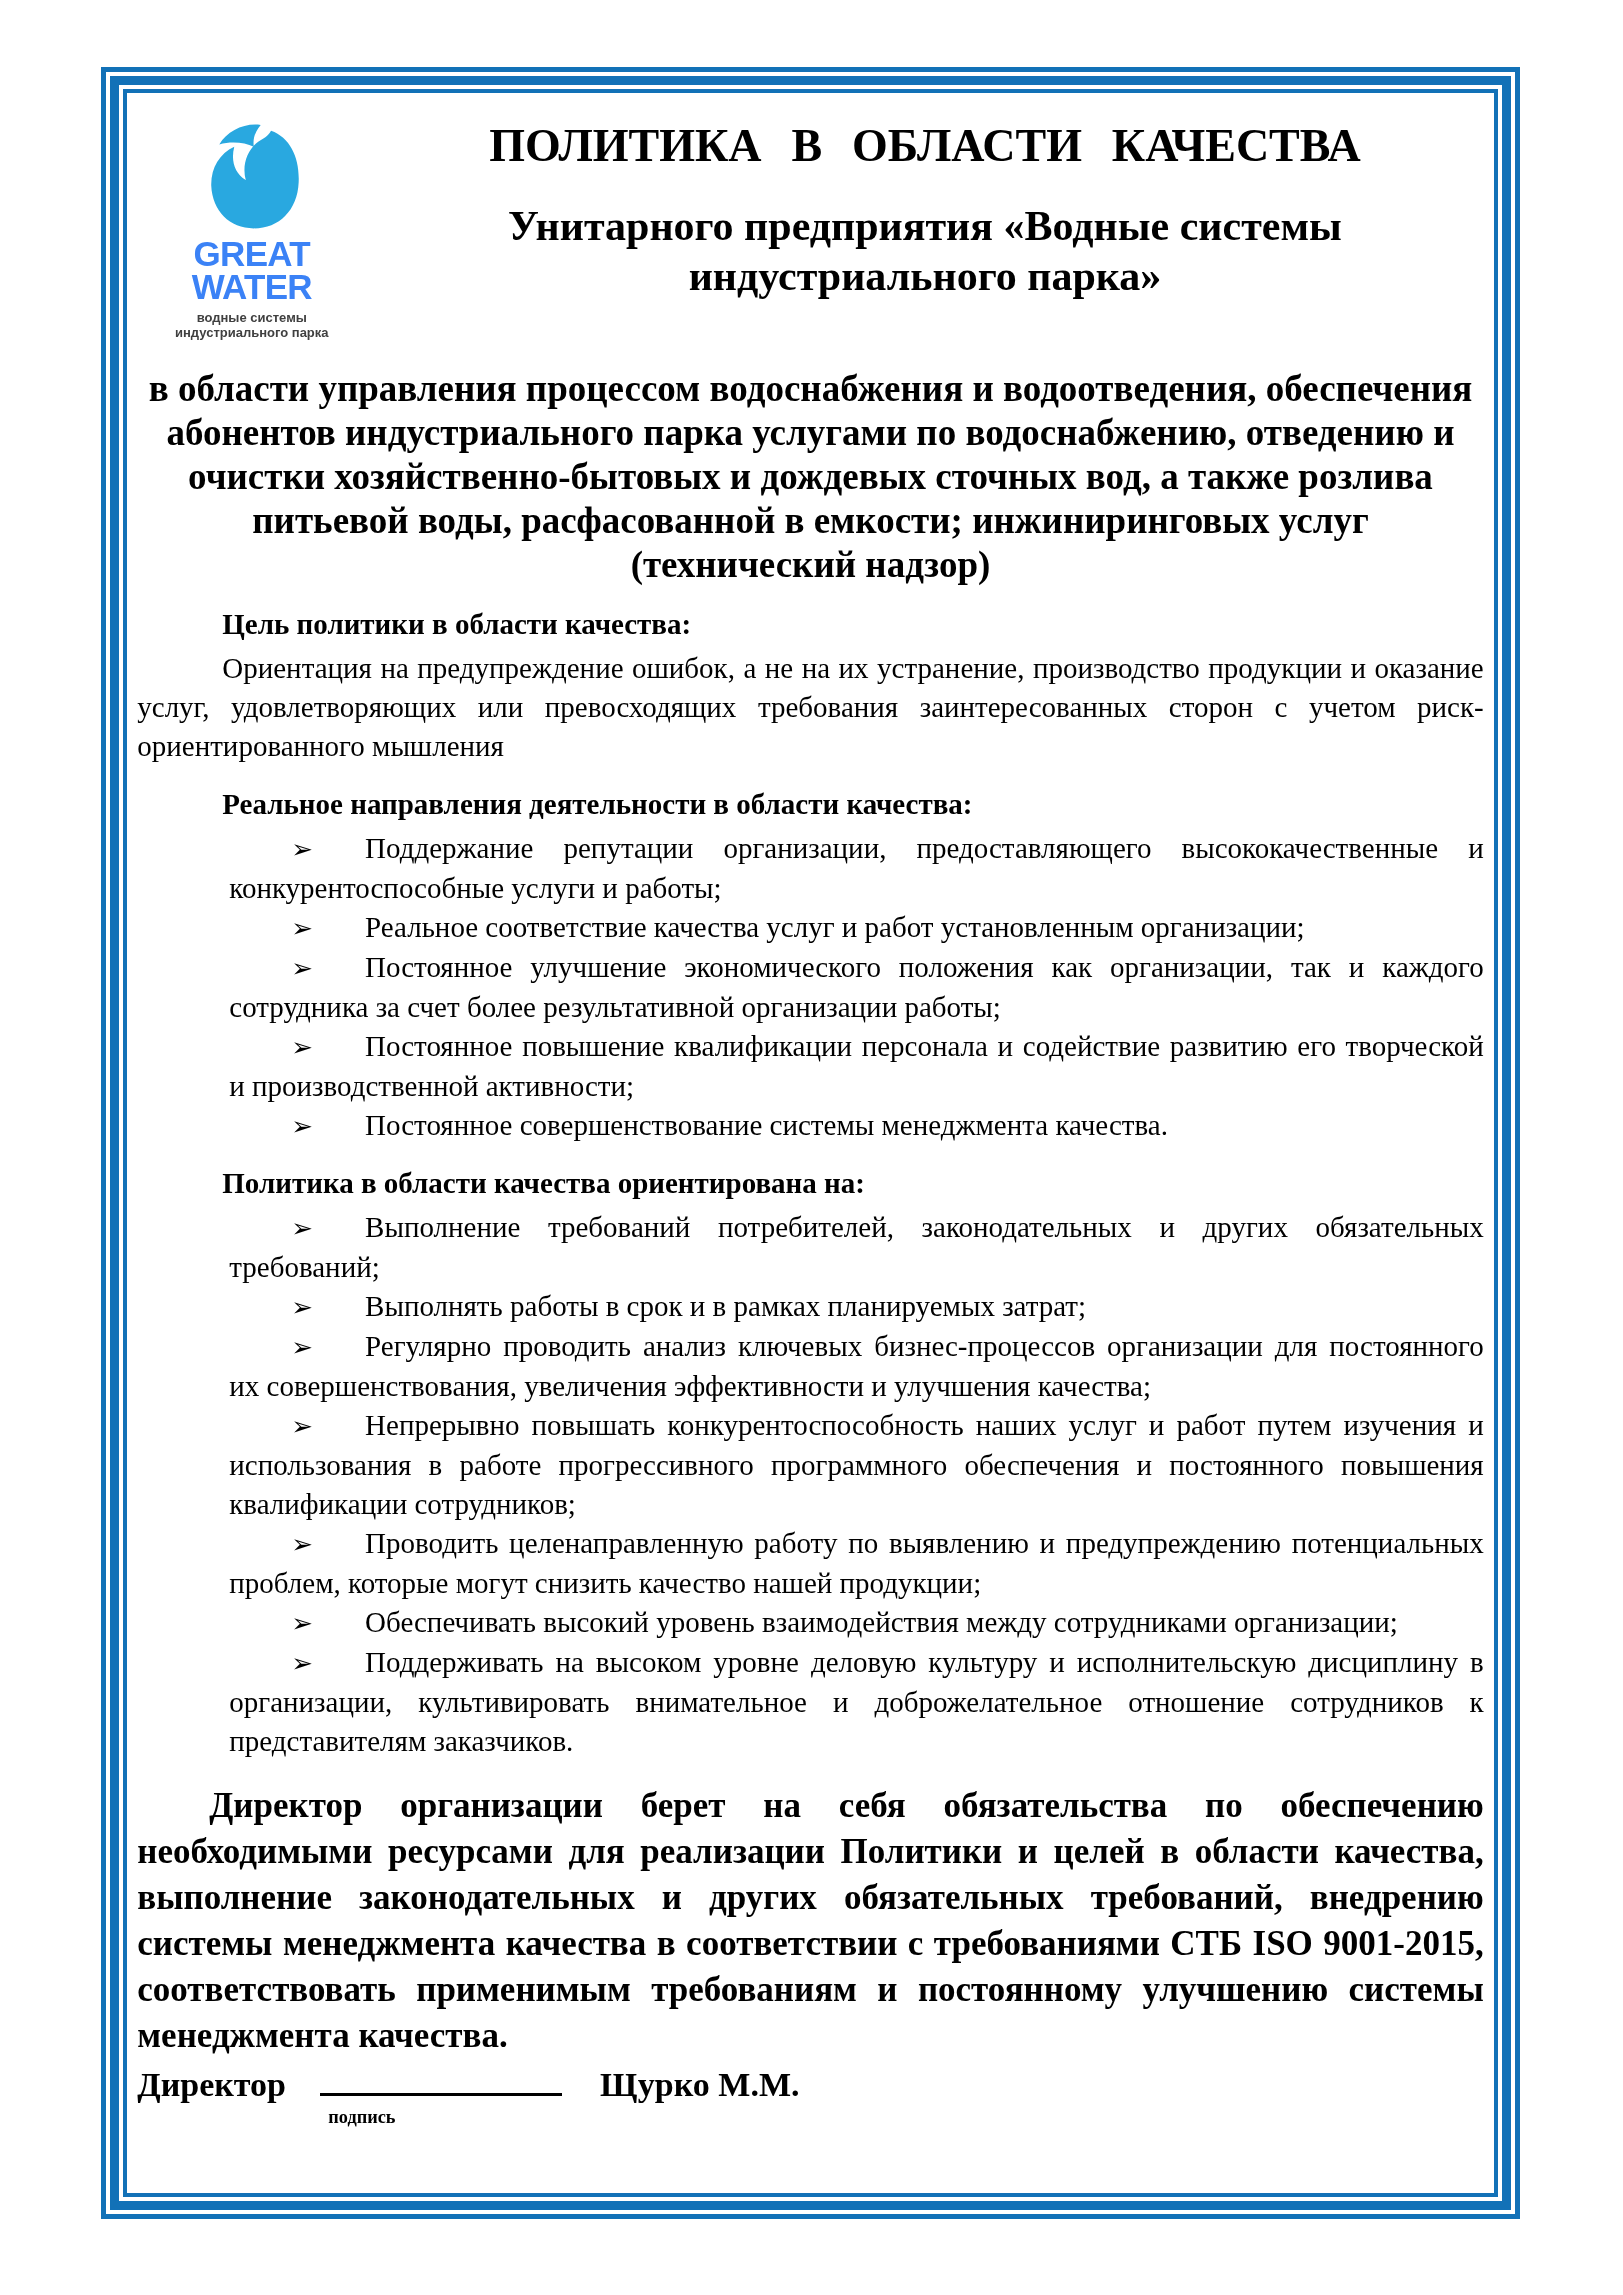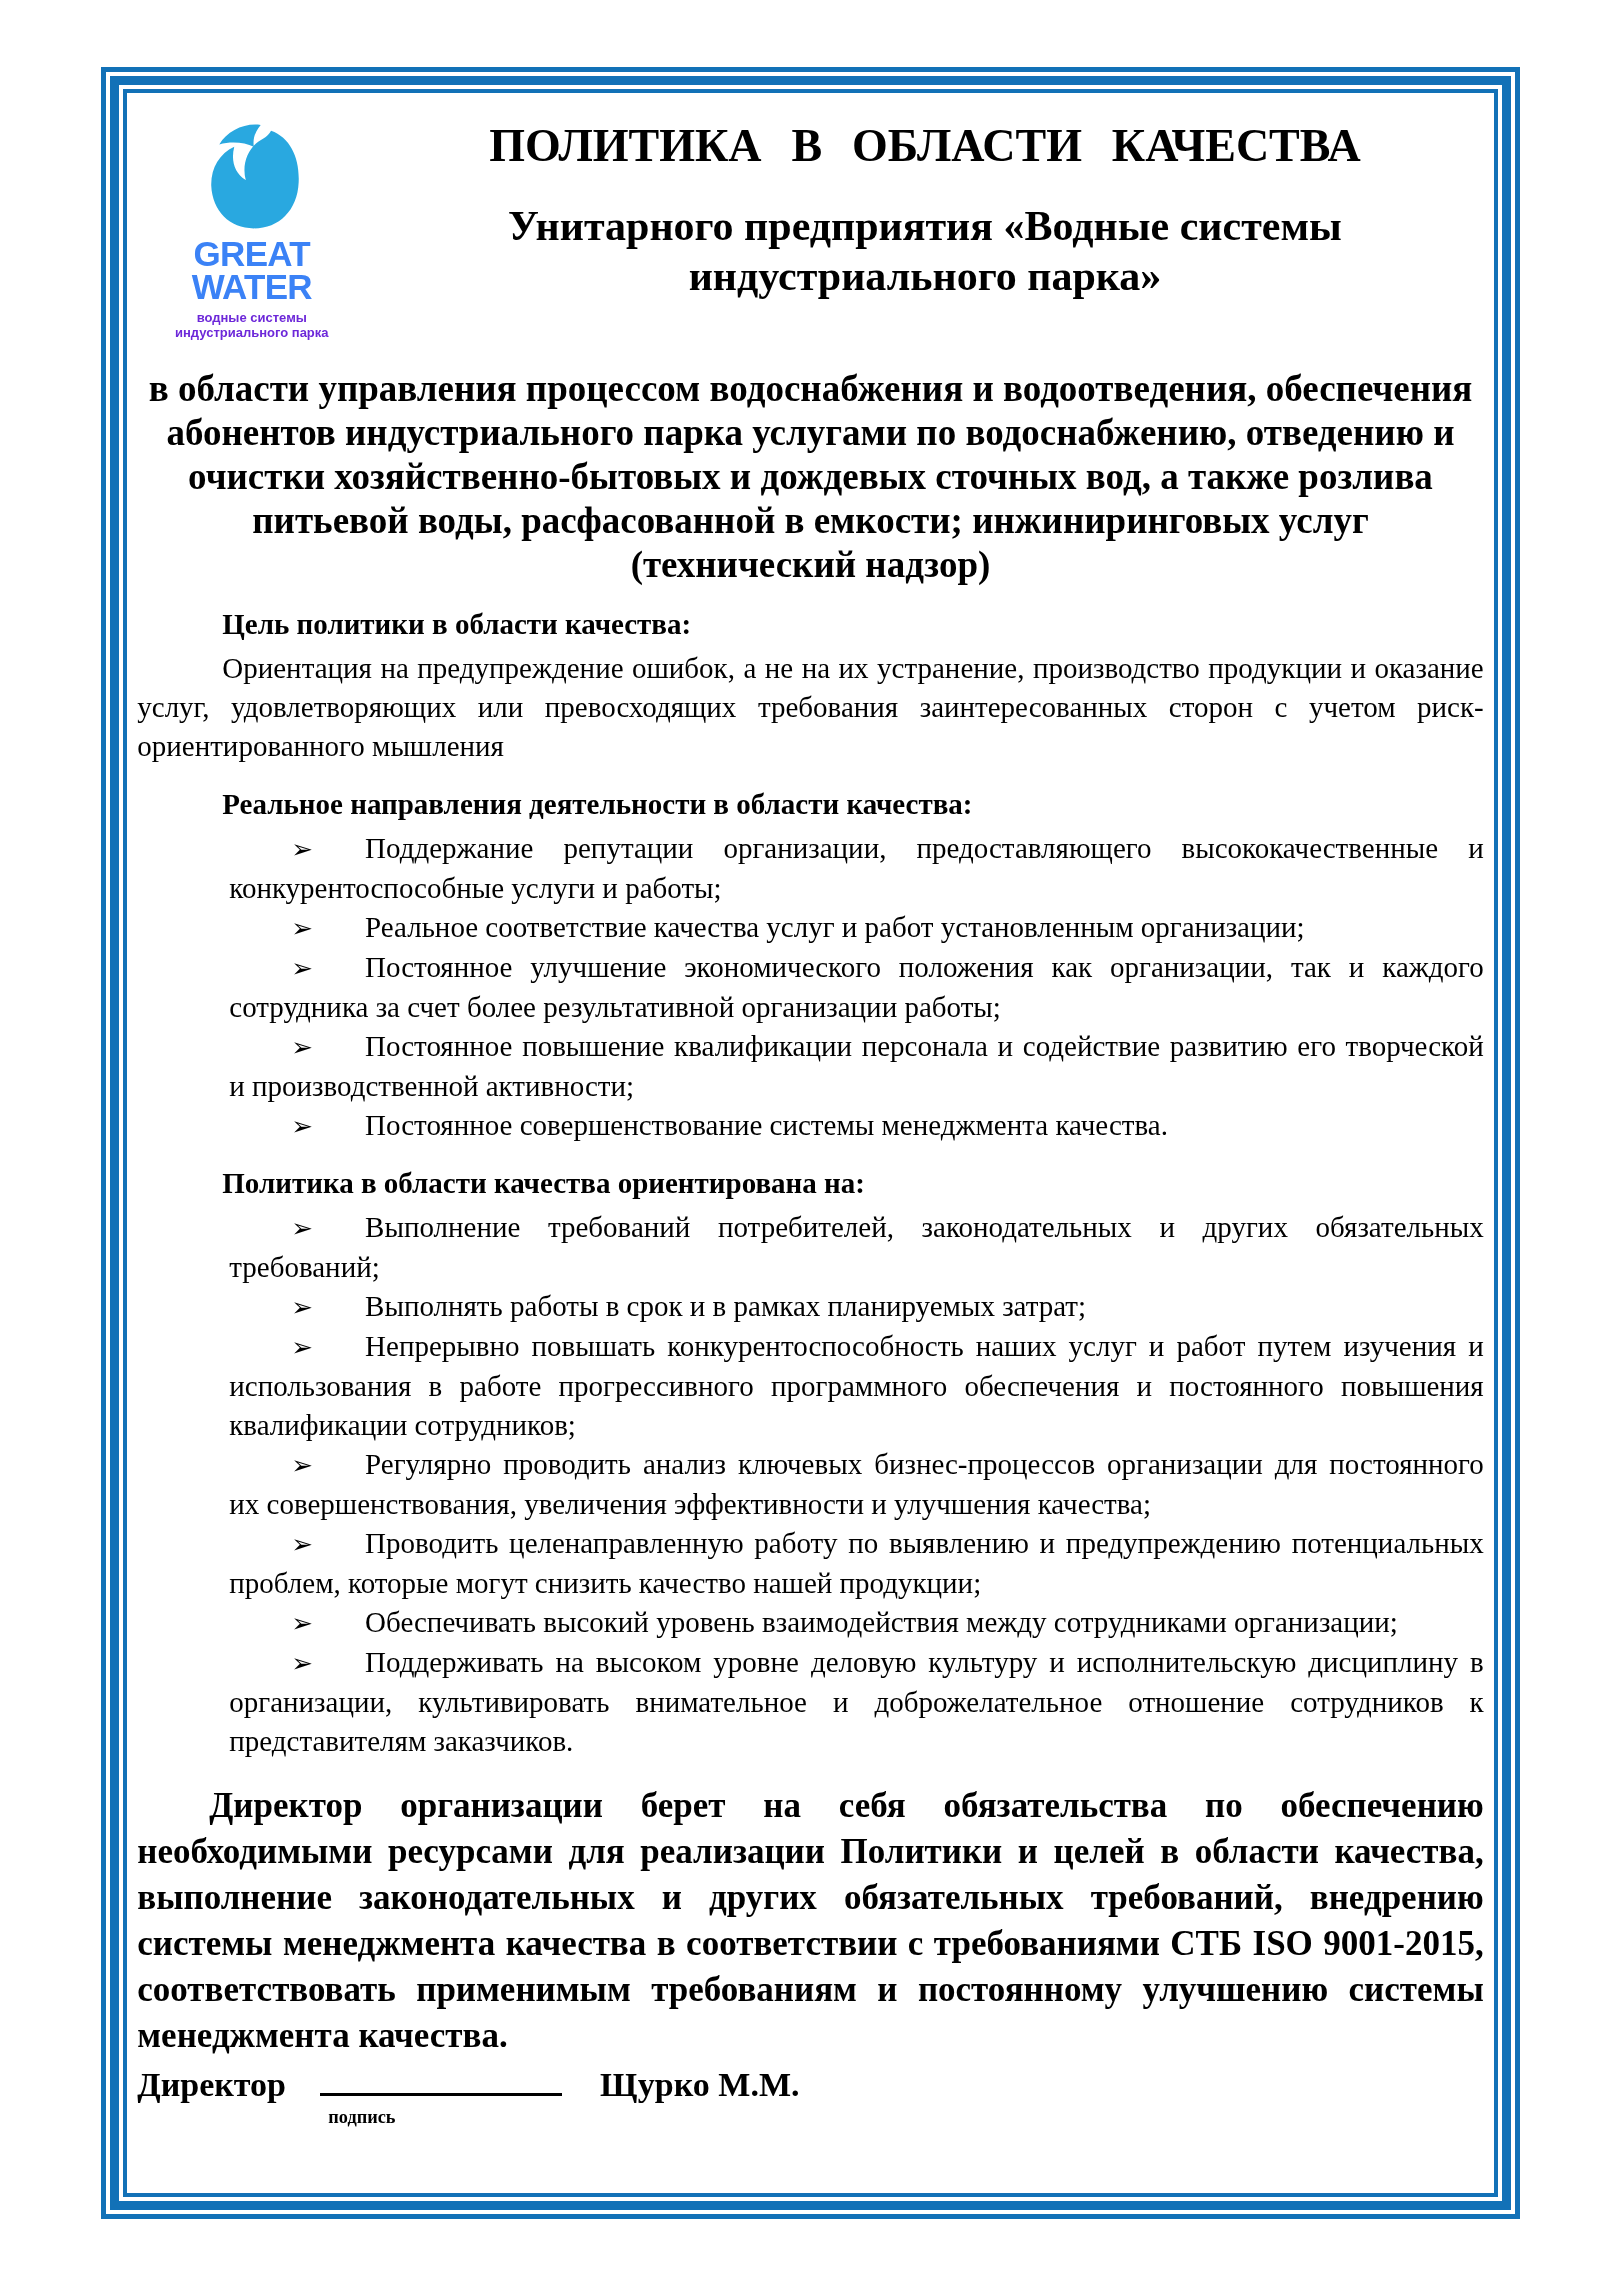--- a/index.html
+++ b/index.html
@@ -26,21 +26,21 @@
   
   .header-row{display:flex;align-items:flex-start;}
   .logo-col{width:229px;flex:0 0 229px;text-align:center;padding-top:9.2px;}
   .logo-mark{width:105px;height:115px;display:block;margin:0 auto;}
   .logo-brand{
     font-family:"Liberation Sans", sans-serif;font-weight:bold;
     font-size:35px;line-height:0.95;letter-spacing:-0.7px;margin-top:3.9px;color:#3b82f6;
   }
   .logo-caption{
     font-family:"Liberation Sans", sans-serif;font-weight:bold;
-    font-size:13px;line-height:1.2;color:#6d28d9;margin-top:6.5px;
+    font-size:13px;line-height:1.2;color:#404040;margin-top:6.5px;
   }
   .title-col{flex:1;}
   .doc-title{
     font-size:46px;font-weight:bold;text-align:center;
     margin-top:10.5px;word-spacing:0.4em;
   }
   .doc-subtitle{
     font-size:42px;font-weight:bold;text-align:center;
     margin:30px 46px 0 46px;line-height:1.18;
   }
@@ -125,22 +125,22 @@
       <div class="li"><span class="marker">➢</span><span class="tabgap"></span><span>Реальное соответствие качества услуг и работ установленным организации;</span></div>
       <div class="li"><span class="marker">➢</span><span class="tabgap"></span><span>Постоянное улучшение экономического положения как организации, так и каждого сотрудника за счет более результативной организации работы;</span></div>
       <div class="li"><span class="marker">➢</span><span class="tabgap"></span><span>Постоянное повышение квалификации персонала и содействие развитию его творческой и производственной активности;</span></div>
       <div class="li"><span class="marker">➢</span><span class="tabgap"></span><span>Постоянное совершенствование системы менеджмента качества.</span></div>
     </div>
 
     <div class="heading">Политика в области качества ориентирована на:</div>
     <div class="list">
       <div class="li"><span class="marker">➢</span><span class="tabgap"></span><span>Выполнение требований потребителей, законодательных и других обязательных требований;</span></div>
       <div class="li"><span class="marker">➢</span><span class="tabgap"></span><span>Выполнять работы в срок и в рамках планируемых затрат;</span></div>
+      <div class="li"><span class="marker">➢</span><span class="tabgap"></span><span>Регулярно проводить анализ ключевых бизнес-процессов организации для постоянного их совершенствования, увеличения эффективности и улучшения качества;</span></div>
       <div class="li"><span class="marker">➢</span><span class="tabgap"></span><span>Непрерывно повышать конкурентоспособность наших услуг и работ путем изучения и использования в работе прогрессивного программного обеспечения и постоянного повышения квалификации сотрудников;</span></div>
-      <div class="li"><span class="marker">➢</span><span class="tabgap"></span><span>Регулярно проводить анализ ключевых бизнес-процессов организации для постоянного их совершенствования, увеличения эффективности и улучшения качества;</span></div>
       <div class="li"><span class="marker">➢</span><span class="tabgap"></span><span>Проводить целенаправленную работу по выявлению и предупреждению потенциальных проблем, которые могут снизить качество нашей продукции;</span></div>
       <div class="li"><span class="marker">➢</span><span class="tabgap"></span><span>Обеспечивать высокий уровень взаимодействия между сотрудниками организации;</span></div>
       <div class="li"><span class="marker">➢</span><span class="tabgap"></span><span>Поддерживать на высоком уровне деловую культуру и исполнительскую дисциплину в организации, культивировать внимательное и доброжелательное отношение сотрудников к представителям заказчиков.</span></div>
     </div>
 
     <div class="commitment">Директор организации берет на себя обязательства по обеспечению необходимыми ресурсами для реализации Политики и целей в области качества, выполнение законодательных и других обязательных требований, внедрению системы менеджмента качества в соответствии с требованиями СТБ ISO 9001-2015, соответствовать применимым требованиям и постоянному улучшению системы менеджмента качества.</div>
 
     <div class="sig-row">
       <span class="sig-role">Директор</span><span class="sig-line"></span><span class="sig-name">Щурко М.М.</span>
     </div>

